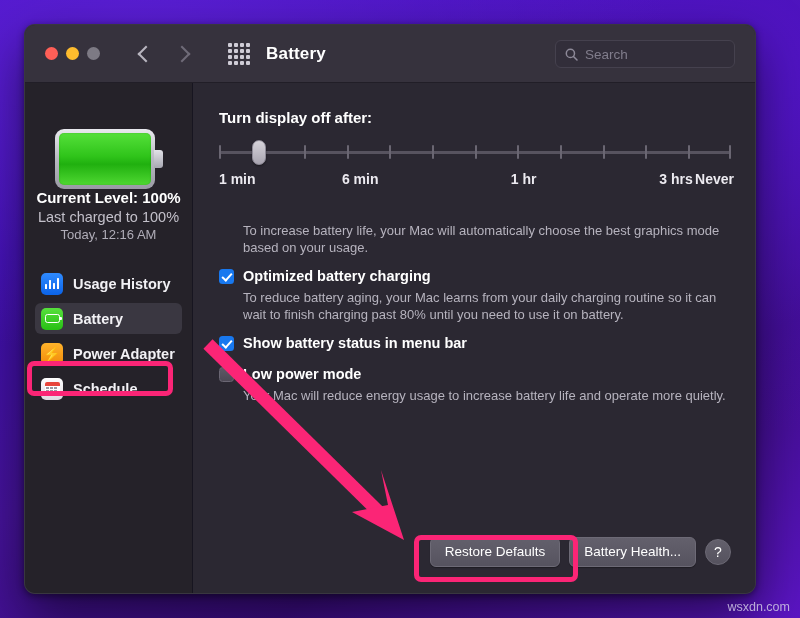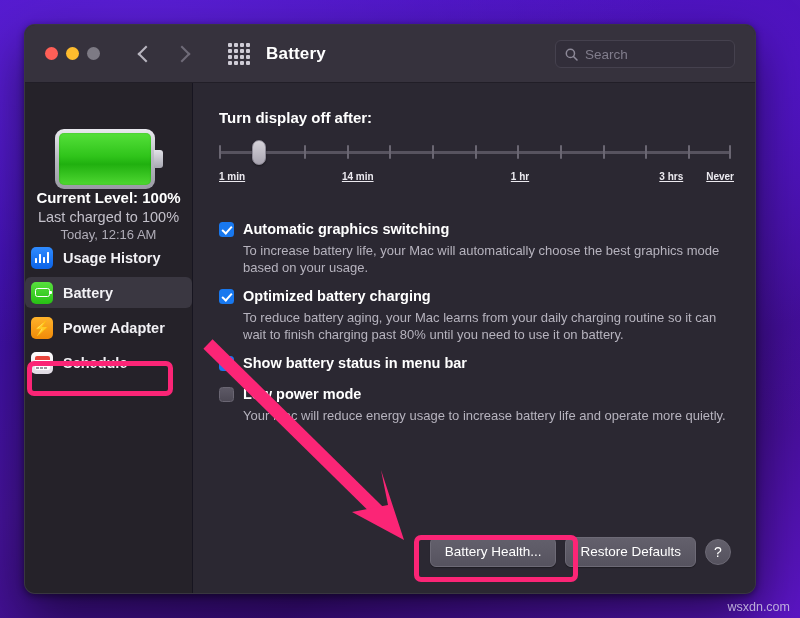--- a/index.html
+++ b/index.html
@@ -62,21 +62,21 @@
     background:linear-gradient(180deg,#55e03a 0%,#2fc41a 45%,#20b00f 60%,#4fd832 100%);
     box-shadow:inset 0 0 2px rgba(0,0,0,.2);
   }
   .bat-cap {
     position:absolute; right:0; top:21px; width:9px; height:18px; border-radius:0 3px 3px 0;
     background:linear-gradient(180deg,#e2e2e8,#a8a8b2);
   }
   .level { text-align:center; color:#ffffff; font-size:15px; font-weight:bold; }
   .sub1 { margin-top:3px; text-align:center; color:#c3c0ca; font-size:14.5px; }
   .sub2 { margin-top:2px; text-align:center; color:#b0adb8; font-size:13px; }
-  .sblist { padding:0 0; }
+  .sblist { margin-top:26px; padding:0 10px; }
   .sbrow {
     display:flex; align-items:center; gap:10px; height:31px; padding-left:6px;
     border-radius:6px; margin-bottom:4px; position:relative;
   }
   .sbrow.selected { background:#3a3741; }
   .sbicon { width:22px; height:22px; border-radius:5px; flex:none; display:flex; align-items:center; justify-content:center; }
   .sblabel { color:#f2f1f5; font-size:14.5px; font-weight:bold; }
   .ic-usage { background:linear-gradient(180deg,#2f8bff,#0b63e8); }
   .ic-battery { background:linear-gradient(180deg,#57e03d,#27bf14); }
   .ic-power { background:linear-gradient(180deg,#ffb32b,#f08a08); }
@@ -96,21 +96,21 @@
   .slider-wrap { margin-top:16px; position:relative; height:20px; }
   .track { position:absolute; left:0; right:0; top:9px; height:3px; background:#57535f; border-radius:2px; }
   .ticks { position:absolute; left:0; right:0; top:3px; height:15px; }
   .tick { position:absolute; top:0; width:2px; height:14px; background:#6a6672; border-radius:1px; }
   .knob {
     position:absolute; top:-2px; width:14px; height:25px; border-radius:8px;
     background:linear-gradient(180deg,#d6d3da,#a8a4b0); border:1px solid #8e8a97;
     box-shadow:0 1px 2px rgba(0,0,0,.4);
   }
   .slider-labels { position:relative; height:18px; margin-top:9px; }
-  .slider-labels span { position:absolute; color:#eceaf0; font-size:10px; font-weight:bold; white-space:nowrap;text-decoration:underline; }
+  .slider-labels span { position:absolute; color:#eceaf0; font-size:14px; font-weight:bold; white-space:nowrap; }
   .opts { margin-top:22px; }
   .opt-row { display:flex; align-items:flex-start; gap:9px; margin-bottom:3px; }
   .cb { width:15px; height:15px; border-radius:3.5px; flex:none; margin-top:2px; position:relative; }
   .cb.on { background:#1878ef; }
   .cb.on::after {
     content:""; position:absolute; left:4.5px; top:1.5px; width:4px; height:8px;
     border-right:2px solid #fff; border-bottom:2px solid #fff; transform:rotate(42deg);
   }
   .cb.off { background:linear-gradient(180deg,#5d5966,#4d4955); border:1px solid #6a6673; }
   .opt-label { color:#ffffff; font-size:14.5px; font-weight:bold; line-height:19px; }
@@ -253,35 +253,31 @@
         <span class="tick" style="left:66.6%"></span>
           <span class="tick" style="left:75%"></span>
         <span class="tick" style="left:83.3%"></span>
           <span class="tick" style="left:91.6%"></span>
         <span class="tick" style="left:99.6%"></span>
       </div>
       <div class="knob" style="left:6.5%"></div>
     </div>
     <div class="slider-labels">
       <span style="left:0%">1 min</span>
-      <span style="left:24%">14 min</span>
+      <span style="left:24%">6 min</span>
       <span style="left:57%">1 hr</span>
       <span style="left:86%">3 hrs</span>
       <span style="right:-3px">Never</span>
     </div>
 
     <div class="opts">
 
       <div class="gap"></div>
 
 
-      <div class="opt-row">
-        <span class="cb on"></span>
-        <span class="opt-label">Automatic graphics switching</span>
-      </div>
       <div class="opt-desc">To increase battery life, your Mac will automatically choose the best graphics mode based on your usage.</div>
 
       <div class="opt-row">
         <span class="cb on"></span>
         <span class="opt-label">Optimized battery charging</span>
       </div>
       <div class="opt-desc">To reduce battery aging, your Mac learns from your daily charging routine so it can wait to finish charging past 80% until you need to use it on battery.</div>
 
       <div class="opt-row">
         <span class="cb on"></span>
@@ -291,22 +287,22 @@
 
       <div class="opt-row">
         <span class="cb off"></span>
         <span class="opt-label">Low power mode</span>
       </div>
       <div class="opt-desc">Your Mac will reduce energy usage to increase battery life and operate more quietly.</div>
     </div>
   </div>
 
   <div class="footer">
+    <div class="btn">Restore Defaults</div>
     <div class="btn">Battery Health...</div>
-    <div class="btn">Restore Defaults</div>
     <div class="help">?</div>
   </div>
 </div>
 
 <div class="hl hl-sidebar"></div>
 <div class="hl hl-btn"></div>
 
 <svg class="arrow">
   <line x1="208" y1="344" x2="385" y2="518" stroke="#fb2576" stroke-width="13" stroke-linecap="butt"></line>
   <polygon points="404,540 352,512 388,505 381,470" fill="#fb2576"></polygon>

